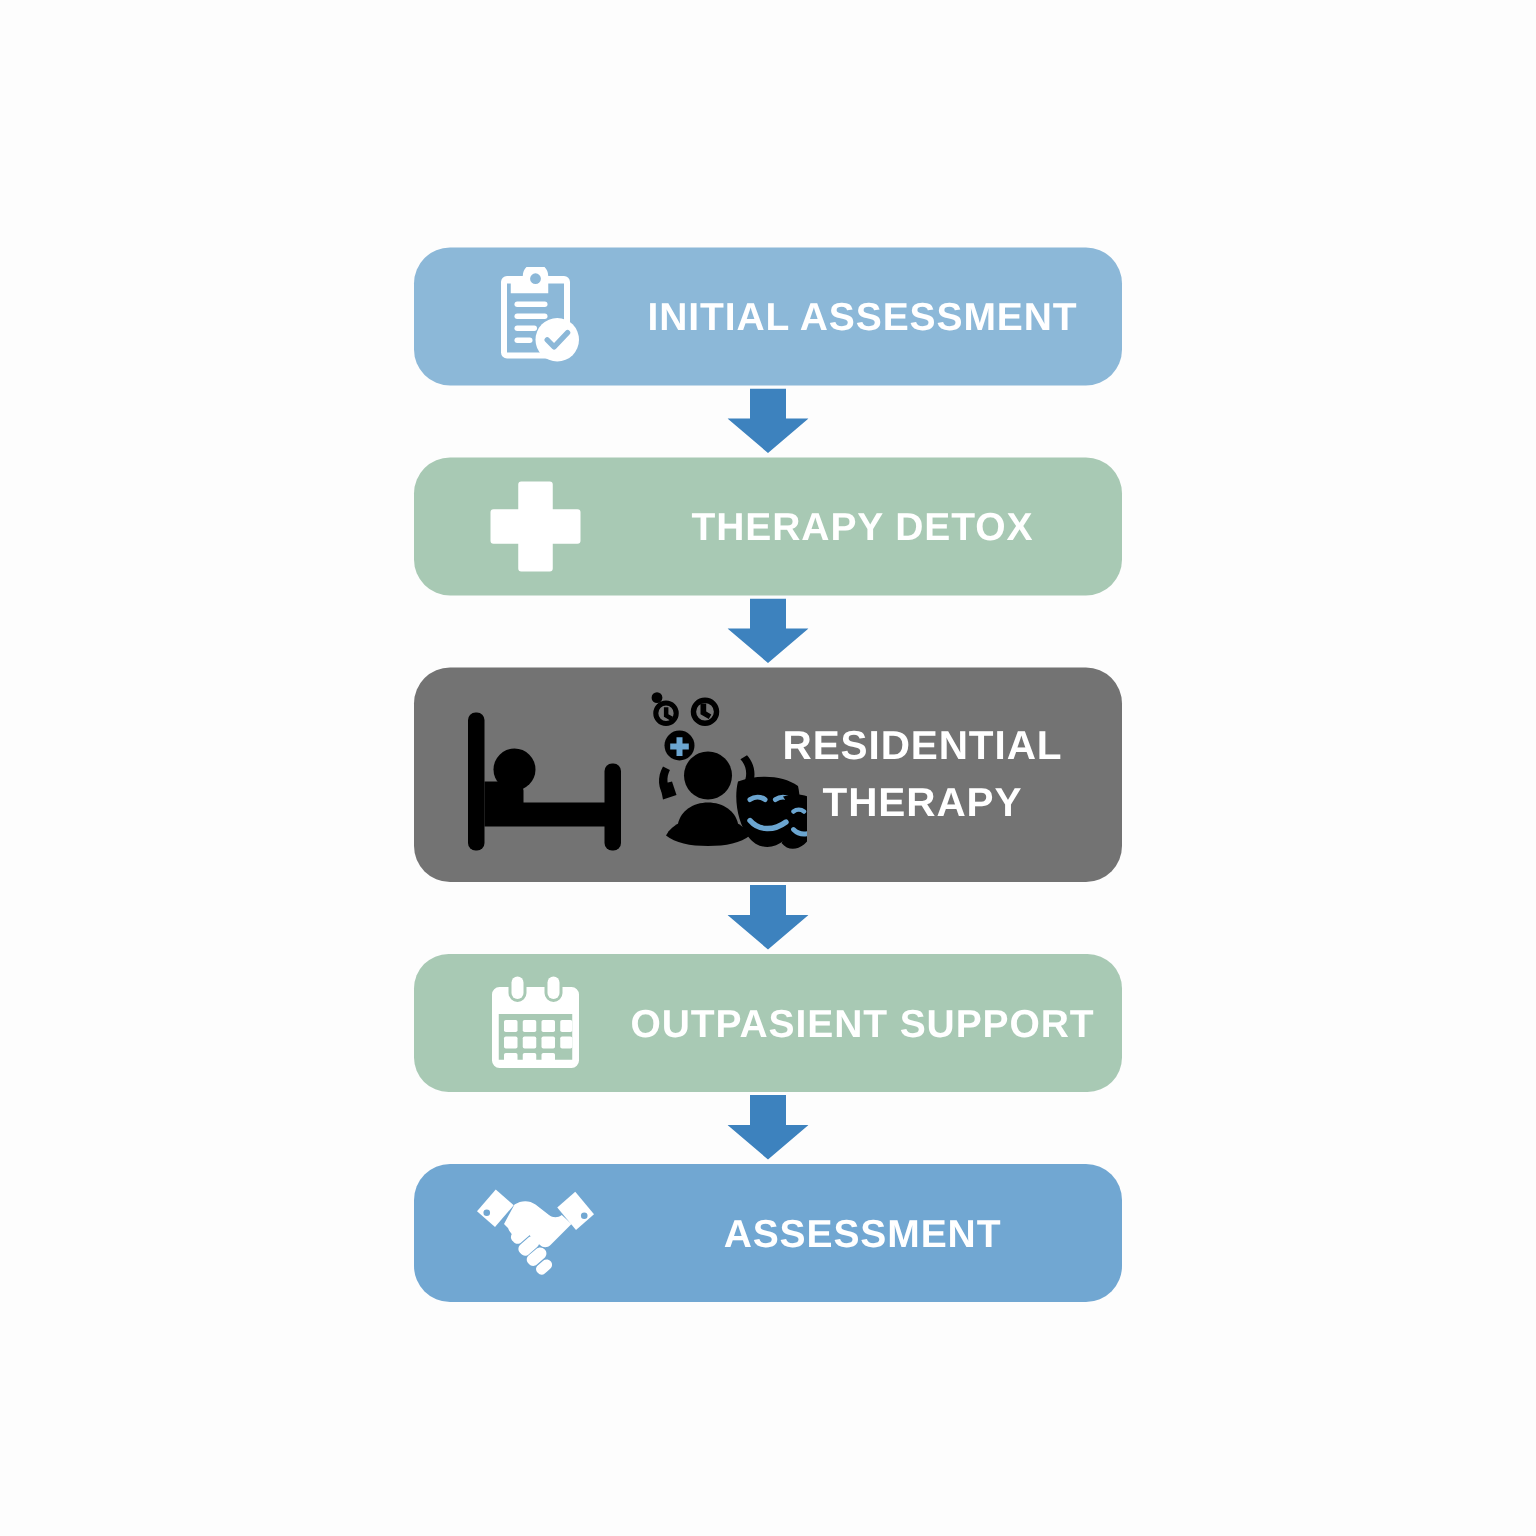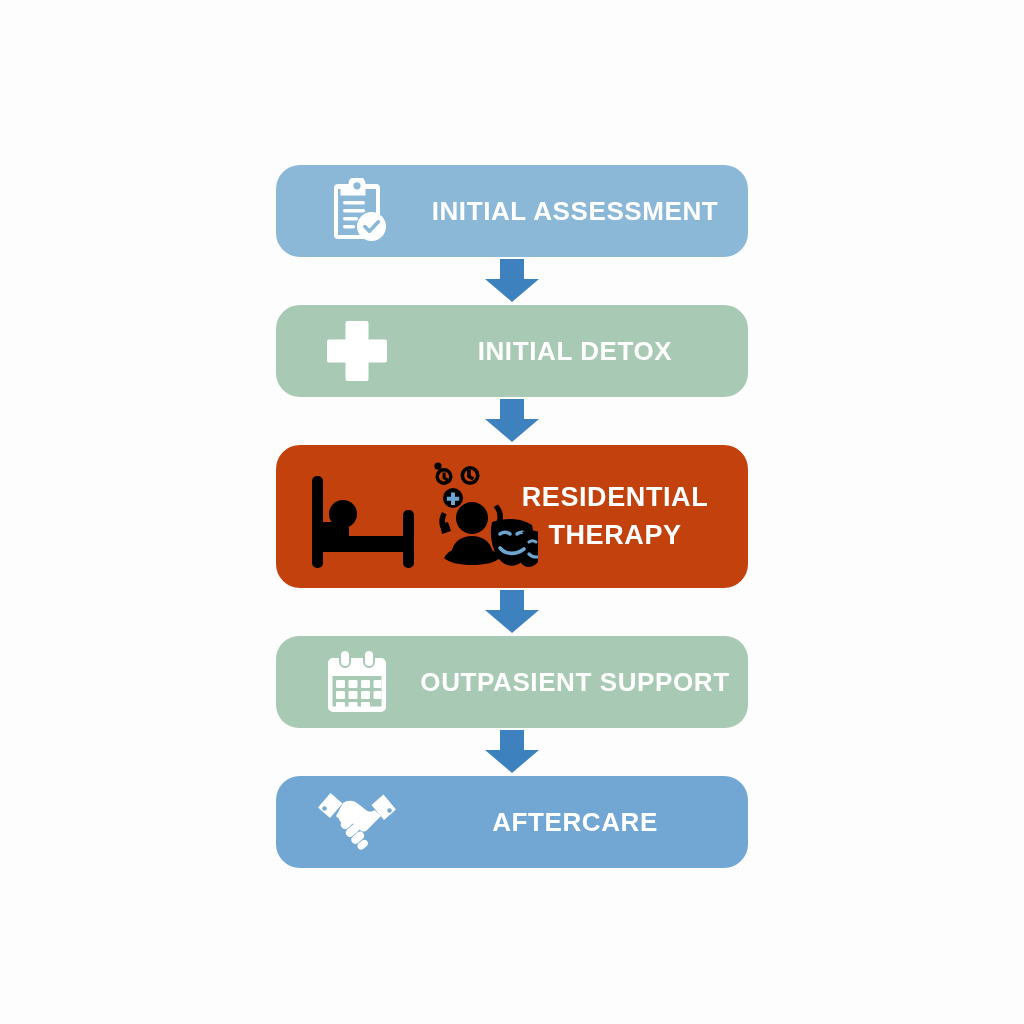--- a/index.html
+++ b/index.html
@@ -131,30 +131,30 @@
         <path d="M15 0h24v20h15L27 43 0 20h15z" fill="#3d82be"></path>
       </svg>
     </div>
 
     <div class="step-box h-standard step-2" style="background: rgb(168, 201, 180);">
       <div class="step-icon icon-single">
         <svg width="62" height="62" viewBox="0 0 62 62" aria-hidden="true">
           <path d="M21.5 1h19a2 2 0 0 1 2 2v16.5H59a2 2 0 0 1 2 2v19a2 2 0 0 1-2 2H42.5V59a2 2 0 0 1-2 2h-19a2 2 0 0 1-2-2V42.5H3a2 2 0 0 1-2-2v-19a2 2 0 0 1 2-2h16.5V3a2 2 0 0 1 2-2z"></path>
         </svg>
       </div>
-      <div class="step-label">INITIAL DETOX</div>
-    </div>
-
-    <div class="arrow-connector">
-      <svg width="54" height="44" viewBox="0 0 54 44" aria-hidden="true">
-        <path d="M15 0h24v20h15L27 43 0 20h15z" fill="#3d82be"></path>
-      </svg>
-    </div>
-
-    <div class="step-box h-tall step-residential" style="background: #c2410c;">
+      <div class="step-label">THERAPY DETOX</div>
+    </div>
+
+    <div class="arrow-connector">
+      <svg width="54" height="44" viewBox="0 0 54 44" aria-hidden="true">
+        <path d="M15 0h24v20h15L27 43 0 20h15z" fill="#3d82be"></path>
+      </svg>
+    </div>
+
+    <div class="step-box h-tall step-residential" style="background: #737373;">
       <div class="residential-icons">
         <span>
           <svg width="108" height="104" viewBox="0 0 108 104" aria-hidden="true">
             <rect x="2" y="6" width="11" height="92" rx="5"></rect>
             <rect x="93" y="40" width="11" height="58" rx="5"></rect>
             <circle cx="33" cy="44" r="14"></circle>
             <path d="M13 52h20a6 6 0 0 1 6 6v8h54a10 10 0 0 1 10 10v6H13z"></path>
           </svg>
         </span>
         <span>
@@ -239,17 +239,17 @@
 
           <path d="M27 12c4.5-3 10-3 14 0l9 7c2.5 2 6 2 8.5 0l6.5 6-14 14c-2 2-5 2-7 0l-7.5-7c-1.5-1.5-4-1.5-5.5 0l-2 2-9-9z"></path>
           <path d="M24.5 25.5l5.5-4.5c2-1.5 4.5-1 6 1l1.5 2-11 9.5-3-4c-1-1.5-0.5-3 1-4z"></path>
 
           <path d="M26 36.5c-1.8-1.5-1.9-4 0-5.7l5-4.4c1.8-1.6 4.4-1.4 6 .4 1.6 1.8 1.4 4.5-.4 6l-5 4.4c-1.7 1.5-4 1.4-5.6-.7z"></path>
           <path d="M31 44.5c-1.8-1.5-1.9-4.1 0-5.8l5.5-4.8c1.8-1.6 4.4-1.4 6 .4 1.6 1.8 1.4 4.4-.4 6l-5.5 4.8c-1.7 1.5-4 1.4-5.6-.6z"></path>
           <path d="M36.5 51.5c-1.7-1.5-1.8-4 0-5.6l5-4.3c1.7-1.5 4.2-1.3 5.7.4 1.6 1.7 1.4 4.2-.3 5.7l-5 4.3c-1.6 1.4-3.8 1.3-5.4-.5z"></path>
           <path d="M42.5 57.5c-1.5-1.3-1.6-3.5 0-4.9l3.6-3.1c1.5-1.3 3.7-1.1 5 .4 1.4 1.5 1.2 3.7-.3 5l-3.6 3.1c-1.4 1.2-3.3 1.1-4.7-.5z"></path>
         </svg>
       </div>
-      <div class="step-label">AFTERCARE</div>
+      <div class="step-label">ASSESSMENT</div>
     </div>
 
   </div>
 </div>
 
 </body></html>

